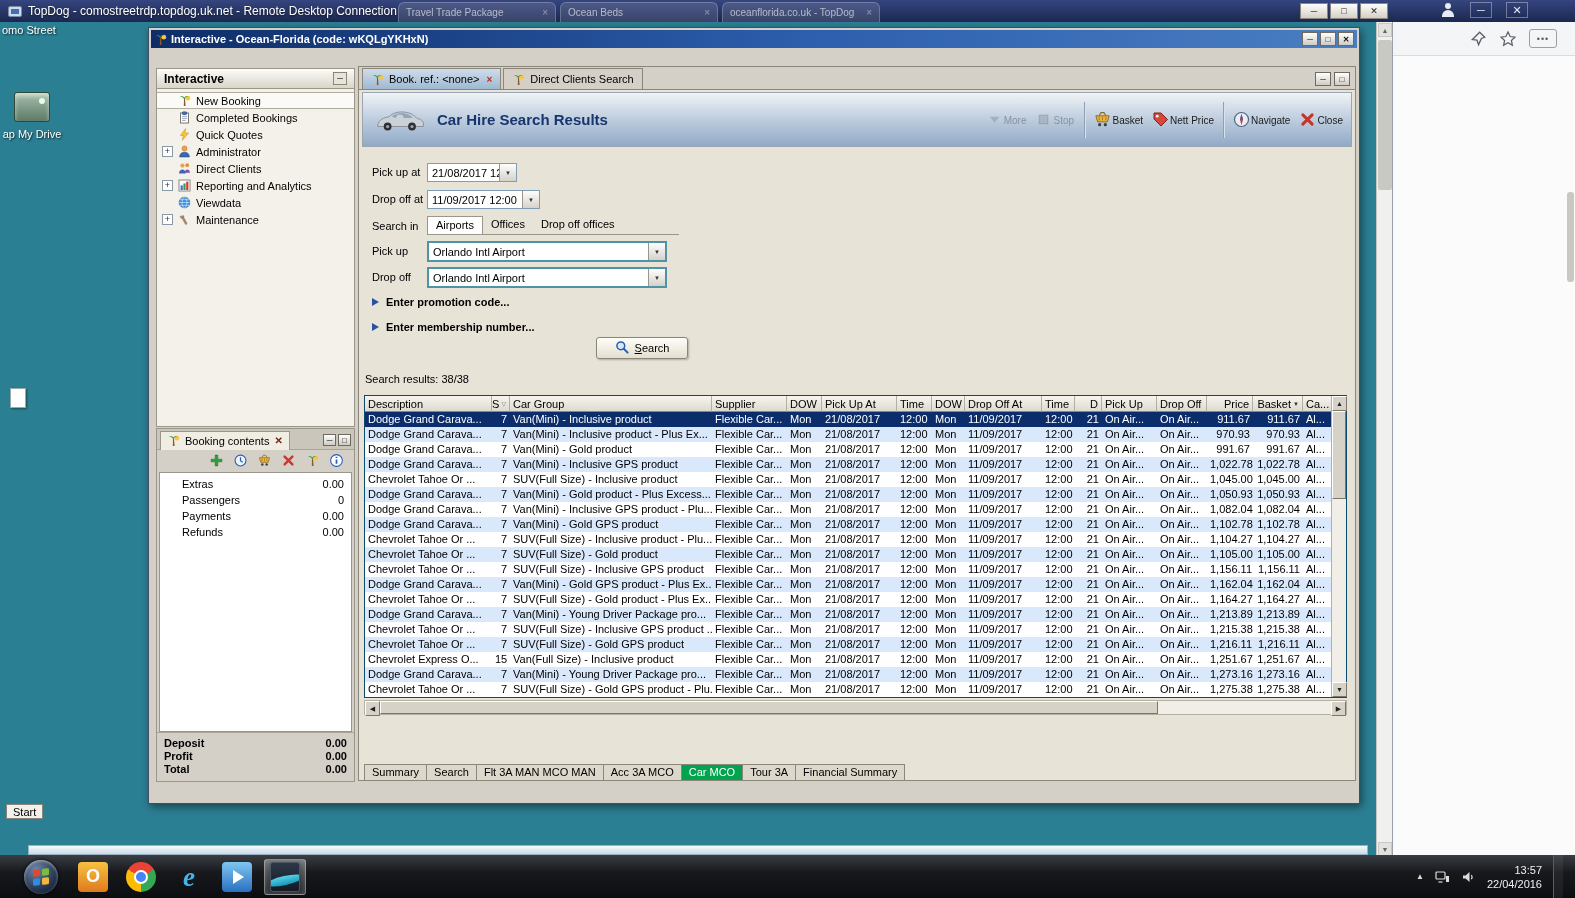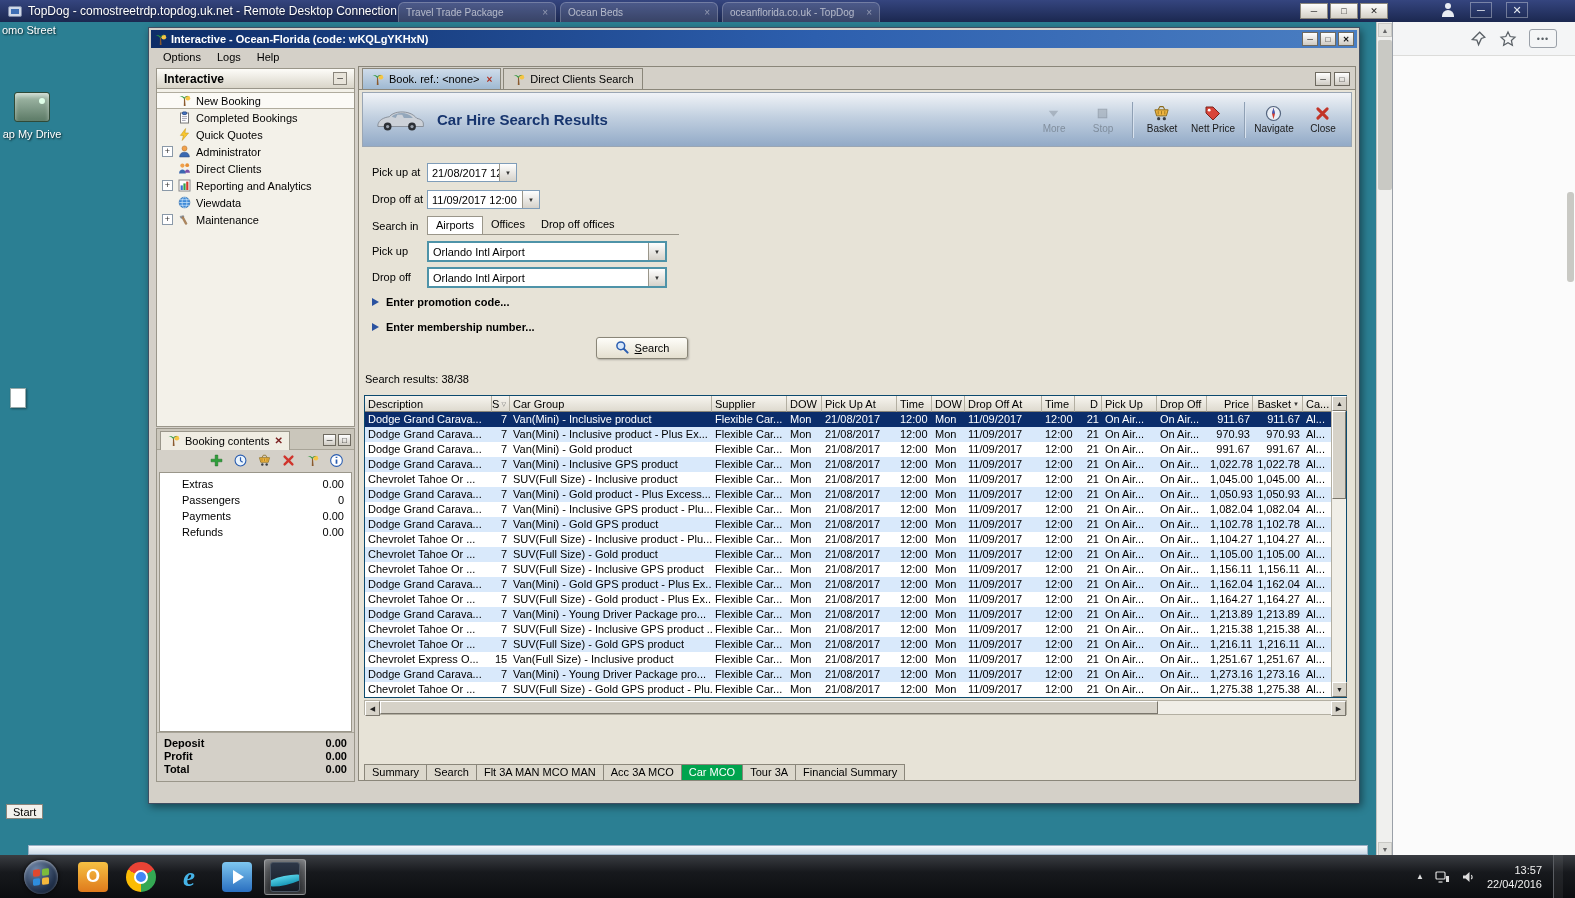--- a/index.html
+++ b/index.html
@@ -86,21 +86,21 @@
 .doc-tabs{position:absolute;left:0;top:0;width:100%;height:23px;border-bottom:1px solid #8a867a;display:flex;align-items:flex-end;padding-left:3px;background:#d4d0c8;gap:45px;}
 .dtab{height:21px;display:flex;align-items:center;gap:5px;padding:0 8px;border:1px solid #8a867a;border-bottom:none;background:#d4d0c8;margin-right:2px;white-space:nowrap;}
 .dtab.active{background:linear-gradient(#cfdcea,#9fb9d2);}
 .dx{color:#b03020;font-weight:bold;font-size:10px;margin-left:2px;}
 .doc-ctl{margin-left:auto;margin-right:5px;margin-bottom:3px;display:flex;gap:3px;}
 .car-header{position:absolute;left:3px;top:25px;width:990px;height:55px;background:linear-gradient(#f0f3f7,#c2d0e0 45%,#92aac7);border:1px solid #9aa6b4;display:flex;align-items:center;}
 .car-ico{margin-left:10px;width:52px;height:28px;flex:none;}
 .car-ico svg{width:52px;height:28px;}
 .car-title{font-size:15px;font-weight:bold;color:#17356e;margin-left:12px;white-space:nowrap;}
 .car-toolbar{margin-left:auto;display:flex;align-items:center;gap:9px;padding-right:8px;}
-.tbtn{display:flex;flex-direction:column;align-items:center;min-width:40px;}
+.tbtn{display:flex;flex-direction:row;align-items:center;min-width:40px;}
 .tbtn .tico{width:18px;height:17px;}
 .tbtn .tico svg{width:17px;height:17px;}
 .tbtn .tlabel{font-size:10px;margin-top:1px;color:#1a1a1a;white-space:nowrap;}
 .tbtn.disabled{opacity:.55;}
 .tbtn.disabled .tlabel{color:#5a646e;}
 .tsep{width:1px;height:36px;background:#8fa0b4;box-shadow:1px 0 0 #d8e2ee;}
 .flabel{position:absolute;left:13px;white-space:nowrap;}
 .combo{position:absolute;height:19px;background:#fff;border:1px solid #7f9db9;display:flex;align-items:center;}
 .combo .cval{padding:0 4px;flex:1;white-space:nowrap;overflow:hidden;}
 .combo .darr{width:17px;height:100%;background:linear-gradient(#fefefe,#d6d2ca);border-left:1px solid #9a968a;display:flex;align-items:center;justify-content:center;font-size:6px;color:#333;flex:none;}
@@ -253,25 +253,20 @@
             <path d="M6 4.8l1 .2L7.6 12H5.8z" fill="#8a5a2e"></path>
           </svg>
         </span>
       <span>Interactive - Ocean-Florida (code: wKQLgYKHxN)</span>
       <span class="app-ctl">
         <span class="cbtn">─</span>
         <span class="cbtn">□</span>
         <span class="cbtn">✕</span>
       </span>
     </div>
-    <div class="menubar" id="menubar">
-        <span class="menu-item">Options</span>
-        <span class="menu-item">Logs</span>
-        <span class="menu-item">Help</span>
-      </div>
 
     <div class="nav-panel">
       <div class="nav-head">
         <span>Interactive</span>
         <span class="nav-collapse">─</span>
       </div>
       <div class="tree" id="tree">
           <div class="tree-row selected">
             <span class="exp-sp"></span>
             <span class="icon12">

